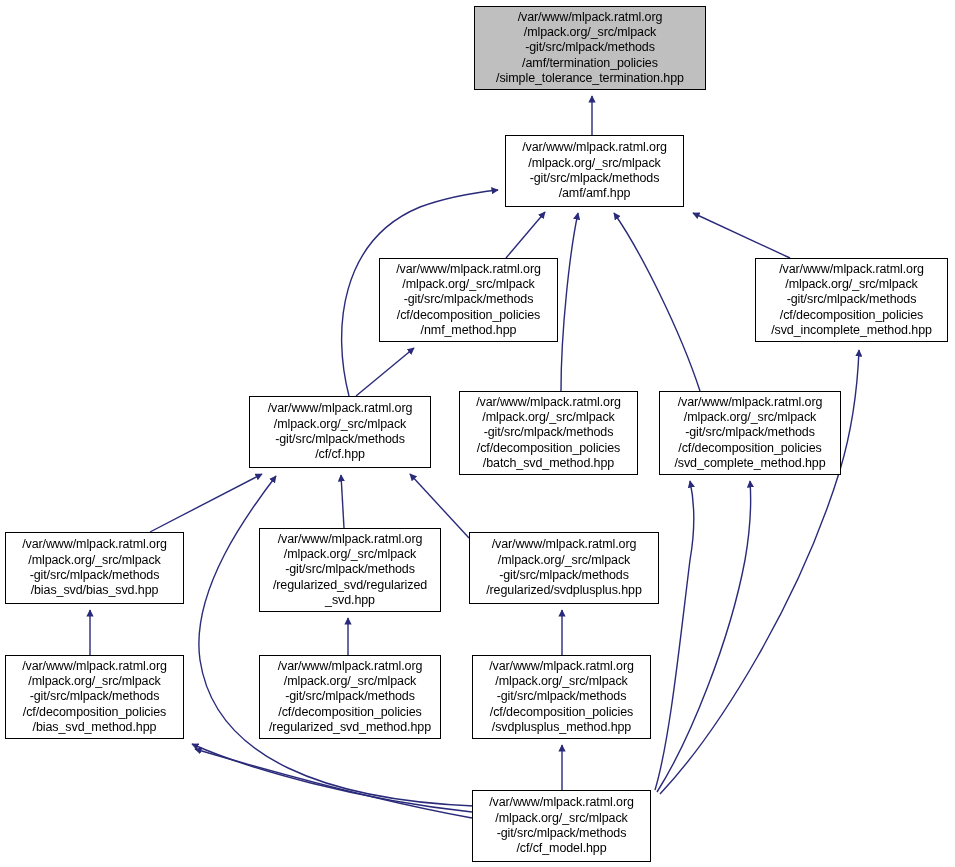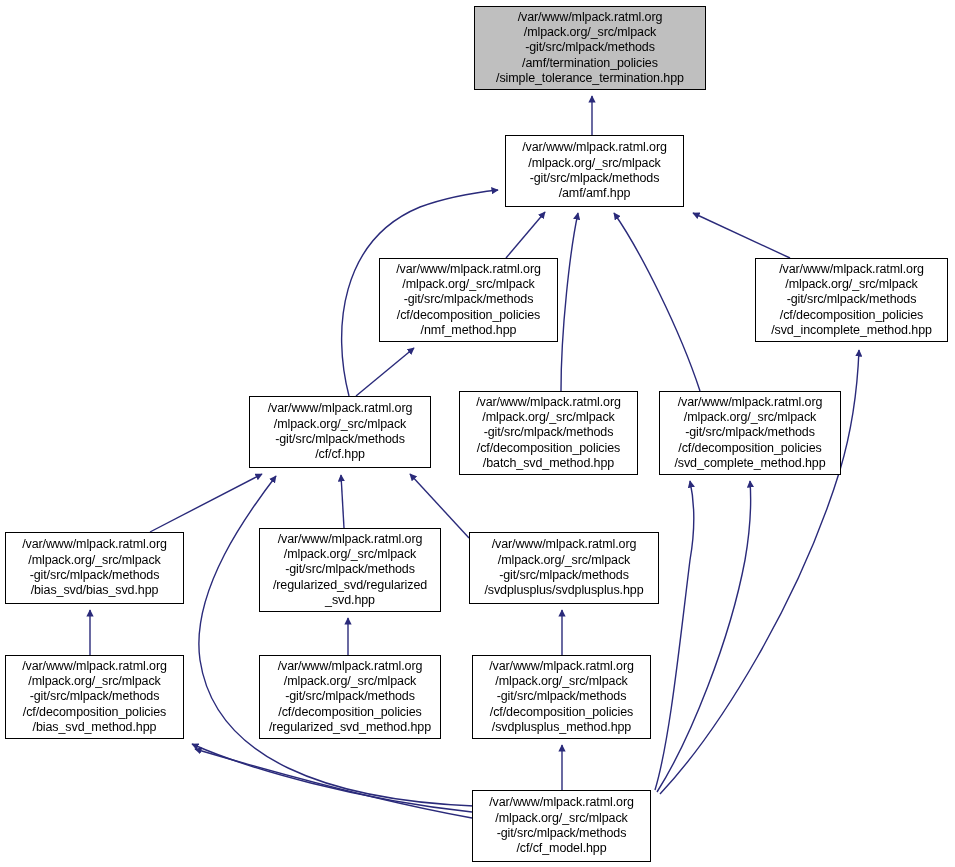--- a/index.html
+++ b/index.html
@@ -82,19 +82,19 @@
   <div id="node-group">
       <div class="graph-node root-node" style="left: 474px; top: 6px; width: 232px; height: 84px;"><span class="node-line">/var/www/mlpack.ratml.org</span><span class="node-line">/mlpack.org/_src/mlpack</span><span class="node-line">-git/src/mlpack/methods</span><span class="node-line">/amf/termination_policies</span><span class="node-line">/simple_tolerance_termination.hpp</span></div>
       <div class="graph-node" style="left: 505px; top: 135px; width: 179px; height: 72px;"><span class="node-line">/var/www/mlpack.ratml.org</span><span class="node-line">/mlpack.org/_src/mlpack</span><span class="node-line">-git/src/mlpack/methods</span><span class="node-line">/amf/amf.hpp</span></div>
       <div class="graph-node" style="left: 379px; top: 258px; width: 179px; height: 84px;"><span class="node-line">/var/www/mlpack.ratml.org</span><span class="node-line">/mlpack.org/_src/mlpack</span><span class="node-line">-git/src/mlpack/methods</span><span class="node-line">/cf/decomposition_policies</span><span class="node-line">/nmf_method.hpp</span></div>
       <div class="graph-node" style="left: 755px; top: 258px; width: 193px; height: 84px;"><span class="node-line">/var/www/mlpack.ratml.org</span><span class="node-line">/mlpack.org/_src/mlpack</span><span class="node-line">-git/src/mlpack/methods</span><span class="node-line">/cf/decomposition_policies</span><span class="node-line">/svd_incomplete_method.hpp</span></div>
       <div class="graph-node" style="left: 249px; top: 396px; width: 182px; height: 72px;"><span class="node-line">/var/www/mlpack.ratml.org</span><span class="node-line">/mlpack.org/_src/mlpack</span><span class="node-line">-git/src/mlpack/methods</span><span class="node-line">/cf/cf.hpp</span></div>
       <div class="graph-node" style="left: 459px; top: 391px; width: 179px; height: 84px;"><span class="node-line">/var/www/mlpack.ratml.org</span><span class="node-line">/mlpack.org/_src/mlpack</span><span class="node-line">-git/src/mlpack/methods</span><span class="node-line">/cf/decomposition_policies</span><span class="node-line">/batch_svd_method.hpp</span></div>
       <div class="graph-node" style="left: 659px; top: 391px; width: 182px; height: 84px;"><span class="node-line">/var/www/mlpack.ratml.org</span><span class="node-line">/mlpack.org/_src/mlpack</span><span class="node-line">-git/src/mlpack/methods</span><span class="node-line">/cf/decomposition_policies</span><span class="node-line">/svd_complete_method.hpp</span></div>
       <div class="graph-node" style="left: 5px; top: 532px; width: 179px; height: 72px;"><span class="node-line">/var/www/mlpack.ratml.org</span><span class="node-line">/mlpack.org/_src/mlpack</span><span class="node-line">-git/src/mlpack/methods</span><span class="node-line">/bias_svd/bias_svd.hpp</span></div>
       <div class="graph-node" style="left: 259px; top: 528px; width: 182px; height: 84px;"><span class="node-line">/var/www/mlpack.ratml.org</span><span class="node-line">/mlpack.org/_src/mlpack</span><span class="node-line">-git/src/mlpack/methods</span><span class="node-line">/regularized_svd/regularized</span><span class="node-line">_svd.hpp</span></div>
-      <div class="graph-node" style="left: 469px; top: 532px; width: 190px; height: 72px;"><span class="node-line">/var/www/mlpack.ratml.org</span><span class="node-line">/mlpack.org/_src/mlpack</span><span class="node-line">-git/src/mlpack/methods</span><span class="node-line">/svdplusplus/svdplusplus.hpp</span></div>
+      <div class="graph-node" style="left: 469px; top: 532px; width: 190px; height: 72px;"><span class="node-line">/var/www/mlpack.ratml.org</span><span class="node-line">/mlpack.org/_src/mlpack</span><span class="node-line">-git/src/mlpack/methods</span><span class="node-line">/regularized/svdplusplus.hpp</span></div>
       <div class="graph-node" style="left: 5px; top: 655px; width: 179px; height: 84px;"><span class="node-line">/var/www/mlpack.ratml.org</span><span class="node-line">/mlpack.org/_src/mlpack</span><span class="node-line">-git/src/mlpack/methods</span><span class="node-line">/cf/decomposition_policies</span><span class="node-line">/bias_svd_method.hpp</span></div>
       <div class="graph-node" style="left: 259px; top: 655px; width: 182px; height: 84px;"><span class="node-line">/var/www/mlpack.ratml.org</span><span class="node-line">/mlpack.org/_src/mlpack</span><span class="node-line">-git/src/mlpack/methods</span><span class="node-line">/cf/decomposition_policies</span><span class="node-line">/regularized_svd_method.hpp</span></div>
       <div class="graph-node" style="left: 472px; top: 655px; width: 179px; height: 84px;"><span class="node-line">/var/www/mlpack.ratml.org</span><span class="node-line">/mlpack.org/_src/mlpack</span><span class="node-line">-git/src/mlpack/methods</span><span class="node-line">/cf/decomposition_policies</span><span class="node-line">/svdplusplus_method.hpp</span></div>
       <div class="graph-node" style="left: 472px; top: 790px; width: 179px; height: 72px;"><span class="node-line">/var/www/mlpack.ratml.org</span><span class="node-line">/mlpack.org/_src/mlpack</span><span class="node-line">-git/src/mlpack/methods</span><span class="node-line">/cf/cf_model.hpp</span></div>
     </div>
 </div>
 
 </body></html>

